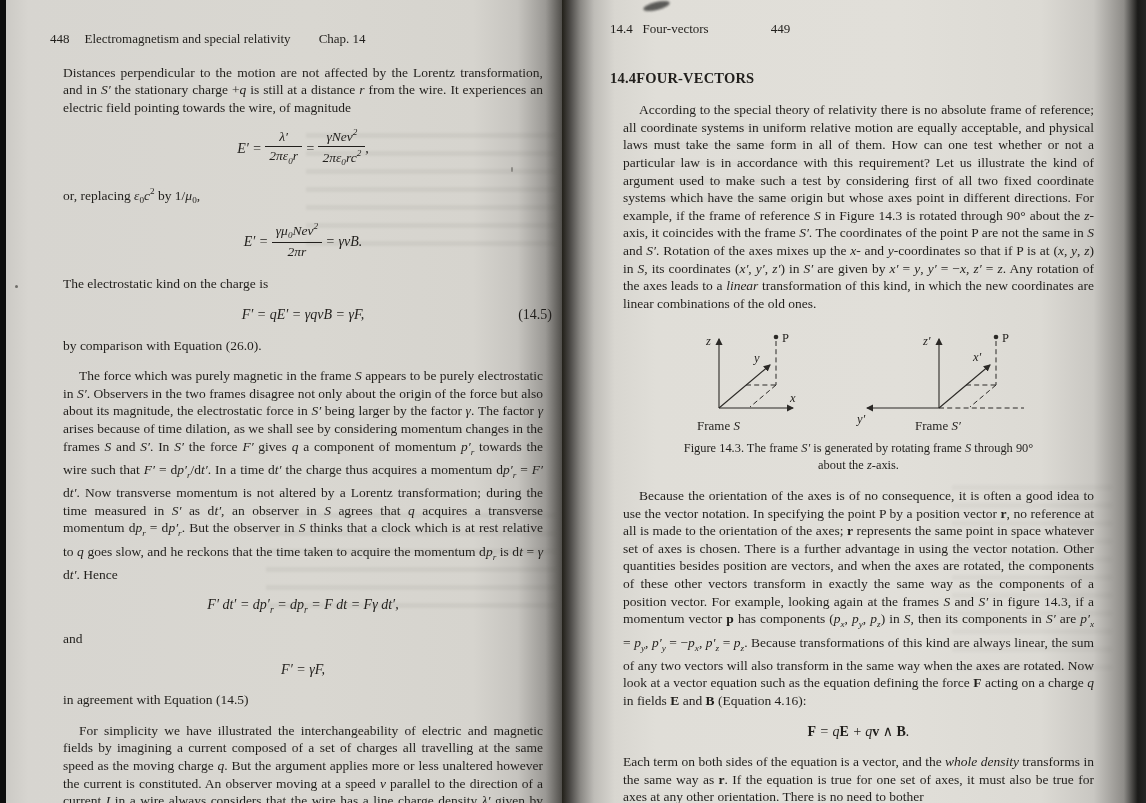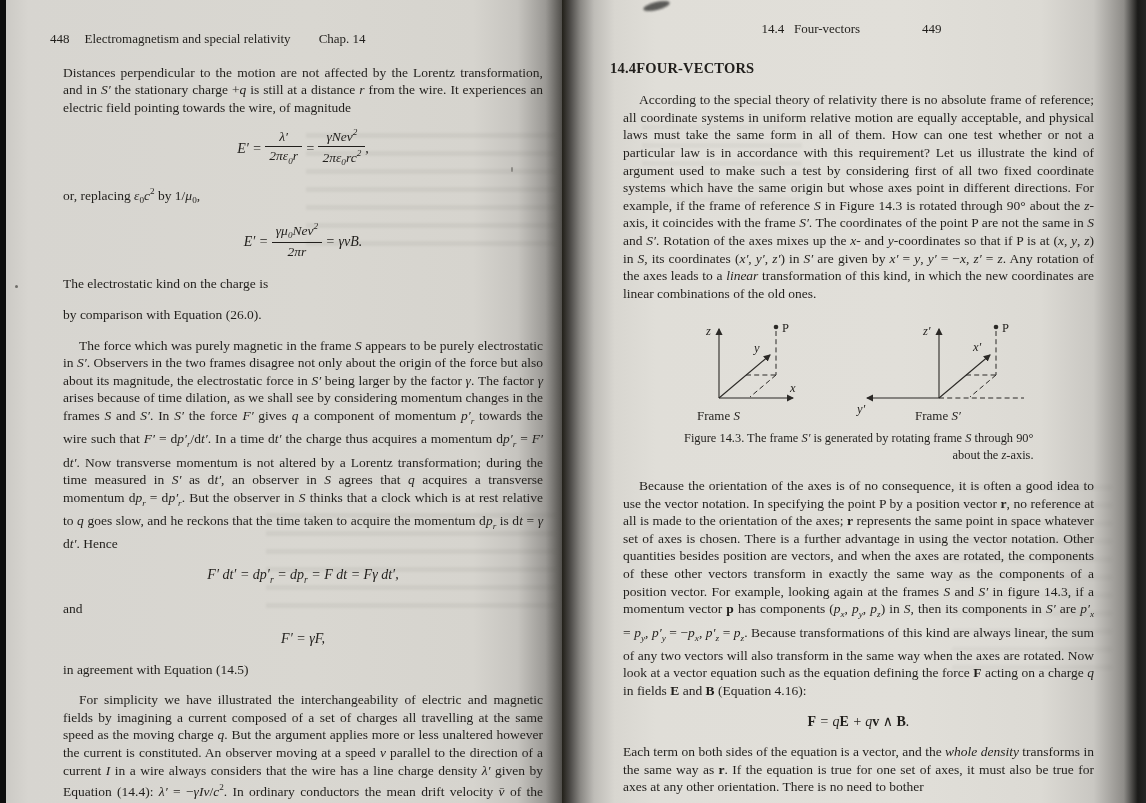--- a/index.html
+++ b/index.html
@@ -13,41 +13,41 @@
   .edge-left{position:absolute;left:0;top:0;width:6px;height:803px;background:#0d0d0d;}
 
   .content{position:absolute;font-size:13.5px;line-height:17.6px;text-align:justify;}
   #lp-content{left:44px;top:30px;width:506px;}
   #rp-content{left:48px;top:20px;width:497px;}
 
   .running-head{font-size:13px;white-space:nowrap;}
   #lp-head{margin-bottom:16px;}
   #lp-head .rh-title{margin-left:15px;}
   #lp-head .rh-chap{margin-left:28px;}
-  #rp-head{text-align:center;padding-right:14px;margin-bottom:22px;}
+  #rp-head{text-align:left;padding-right:14px;margin-bottom:32px;}
   #rp-head .rh-page{margin-left:62px;}
 
   .section-heading{font-weight:bold;font-size:14.5px;text-align:left;margin:0 0 14px 0;letter-spacing:.2px;}
   .section-heading .sh-num{}
 
   p{margin:13px;}
   .indent{text-indent:16px;}
 
   .eq-block{position:relative;text-align:center;font-style:italic;font-size:14px;margin:8px 0;line-height:1.25;}
   .eq-tall{margin:10px 0;}
   .eq-num{position:absolute;right:4px;top:50%;transform:translateY(-50%);font-style:normal;}
   .frac{display:inline-block;vertical-align:middle;position:relative;top:-2px;text-align:center;line-height:1.2;font-size:13.5px;}
   .frac .num{display:block;padding:0 4px 1px;border-bottom:1px solid #211f1c;}
   .frac .den{display:block;padding:1px 4px 0;}
   .eq-block b, .content b{font-style:normal;font-weight:bold;}
   sub,sup{font-size:.68em;}
 
   .figure-wrap{margin:14px 0 4px;}
   .figure-wrap svg{display:block;margin:0 auto;}
-  .fig-caption{text-align:right;font-size:12.4px;line-height:1.32;margin:2px auto 14px;max-width:350px;text-indent:0;}
+  .fig-caption{text-align:center;font-size:12.4px;line-height:1.32;margin:2px auto 14px;max-width:350px;text-indent:0;}
 
   .fig-line{stroke:#2b2926;stroke-width:1.1;fill:none;}
   .fig-dash{stroke:#2b2926;stroke-width:1;fill:none;stroke-dasharray:5 3.2;}
   .fig-axis-label{font-family:"Liberation Serif",serif;font-style:italic;font-size:12.5px;fill:#211f1c;}
   .fig-p-label{font-family:"Liberation Serif",serif;font-size:12.5px;fill:#211f1c;}
   .fig-frame-label{font-family:"Liberation Serif",serif;font-size:13px;fill:#211f1c;}
   .fig-frame-label .it{font-style:italic;}
 
   .smudge{position:absolute;left:643px;top:2px;width:27px;height:8px;background:#4c4c4a;
           border-radius:50%;transform:rotate(-14deg);filter:blur(1.1px);opacity:.9;}
@@ -78,20 +78,21 @@
       <p>Distances perpendicular to the motion are not affected by the Lorentz transformation, and in <i>S′</i> the stationary charge +<i>q</i> is still at a distance <i>r</i> from the wire. It experiences an electric field pointing towards the wire, of magnitude</p>
 
       <div class="eq-block eq-tall"><span>E′ = </span><span class="frac"><span class="num">λ′</span><span class="den">2πε<sub>0</sub>r</span></span><span> = </span><span class="frac"><span class="num">γNev<sup>2</sup></span><span class="den">2πε<sub>0</sub>rc<sup>2</sup></span></span><span>,</span></div>
 
       <p>or, replacing <i>ε</i><sub>0</sub><i>c</i><sup>2</sup> by 1/<i>μ</i><sub>0</sub>,</p>
 
       <div class="eq-block eq-tall"><span>E′ = </span><span class="frac"><span class="num">γμ<sub>0</sub>Nev<sup>2</sup></span><span class="den">2πr</span></span><span> = γvB.</span></div>
 
       <p>The electrostatic kind on the charge is</p>
 
+      <div class="eq-block"><span>F′ = qE′ = γqvB = γF,</span><span class="eq-num">(14.5)</span></div>
 
       <p>by comparison with Equation (26.0).</p>
 
       <p class="indent">The force which was purely magnetic in the frame <i>S</i> appears to be purely electrostatic in <i>S′</i>. Observers in the two frames disagree not only about the origin of the force but also about its magnitude, the electrostatic force in <i>S′</i> being larger by the factor <i>γ</i>. The factor <i>γ</i> arises because of time dilation, as we shall see by considering momentum changes in the frames <i>S</i> and <i>S′</i>. In <i>S′</i> the force <i>F′</i> gives <i>q</i> a component of momentum <i>p′<sub>r</sub></i> towards the wire such that <i>F′</i> = d<i>p′<sub>r</sub></i>/d<i>t′</i>. In a time d<i>t′</i> the charge thus acquires a momentum d<i>p′<sub>r</sub></i> = <i>F′</i> d<i>t′</i>. Now transverse momentum is not altered by a Lorentz transformation; during the time measured in <i>S′</i> as d<i>t′</i>, an observer in <i>S</i> agrees that <i>q</i> acquires a transverse momentum d<i>p<sub>r</sub></i> = d<i>p′<sub>r</sub></i>. But the observer in <i>S</i> thinks that a clock which is at rest relative to <i>q</i> goes slow, and he reckons that the time taken to acquire the momentum d<i>p<sub>r</sub></i> is d<i>t</i> = <i>γ</i> d<i>t′</i>. Hence</p>
 
       <div class="eq-block"><span>F′ dt′ = dp′<sub>r</sub> = dp<sub>r</sub> = F dt = Fγ dt′,</span></div>
 
       <p>and</p>
 
       <div class="eq-block"><span>F′ = γF,</span></div>

